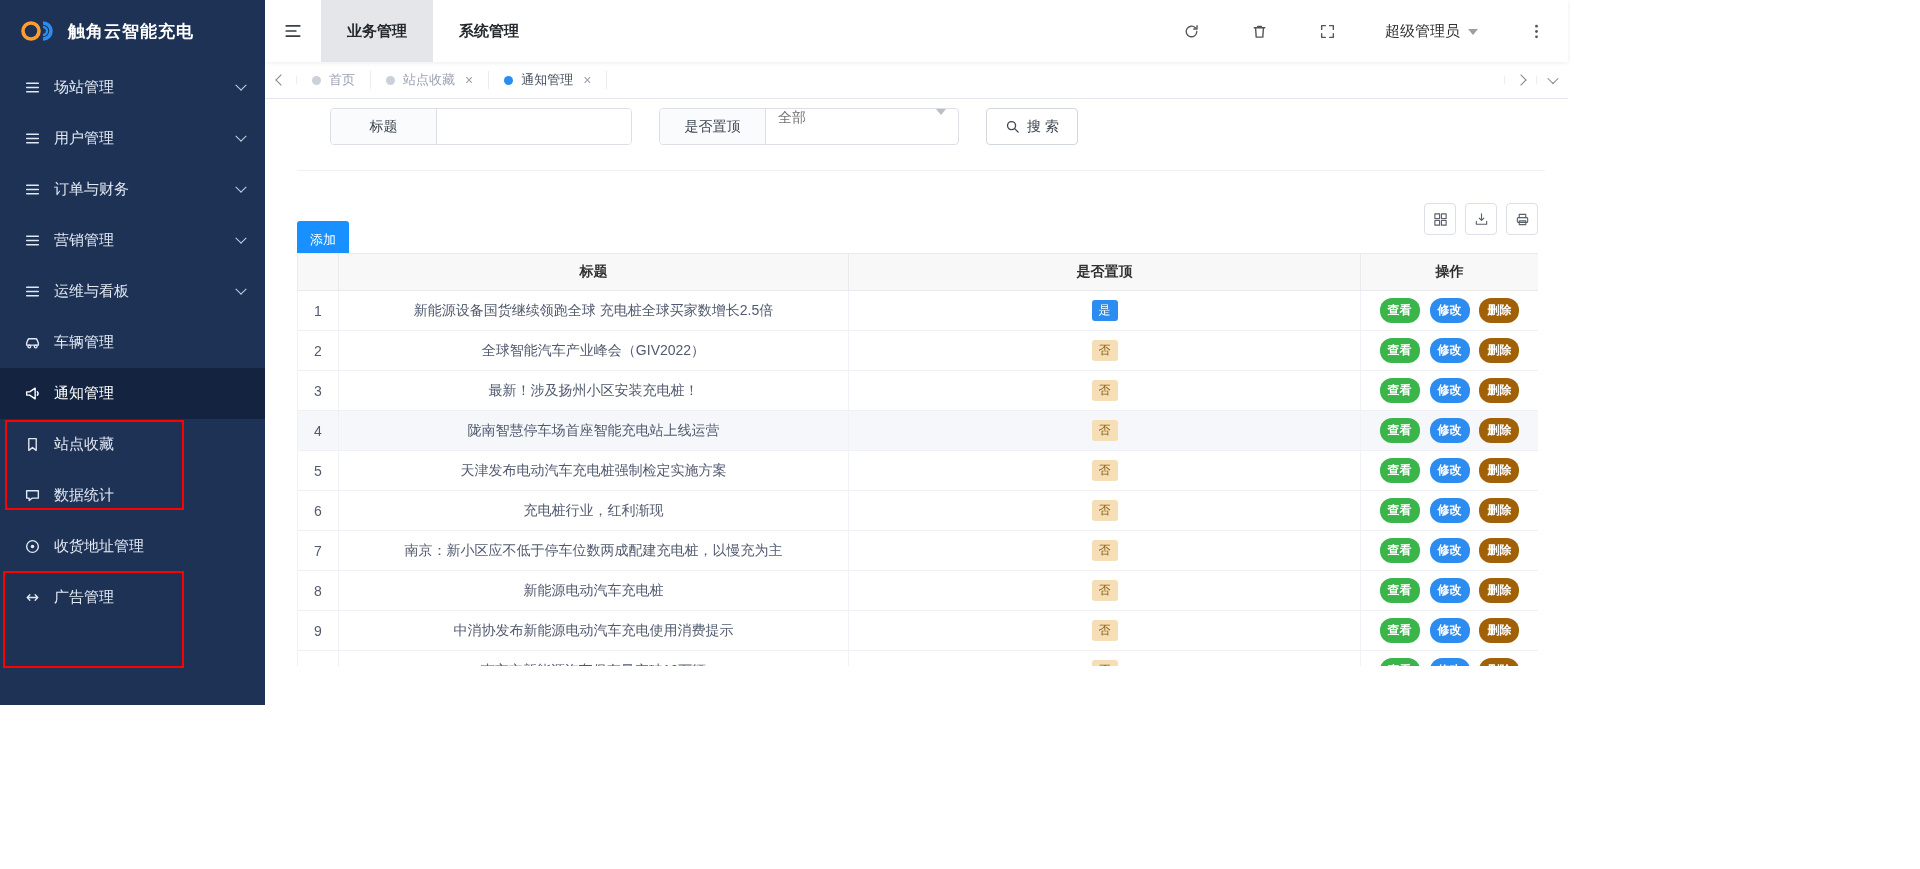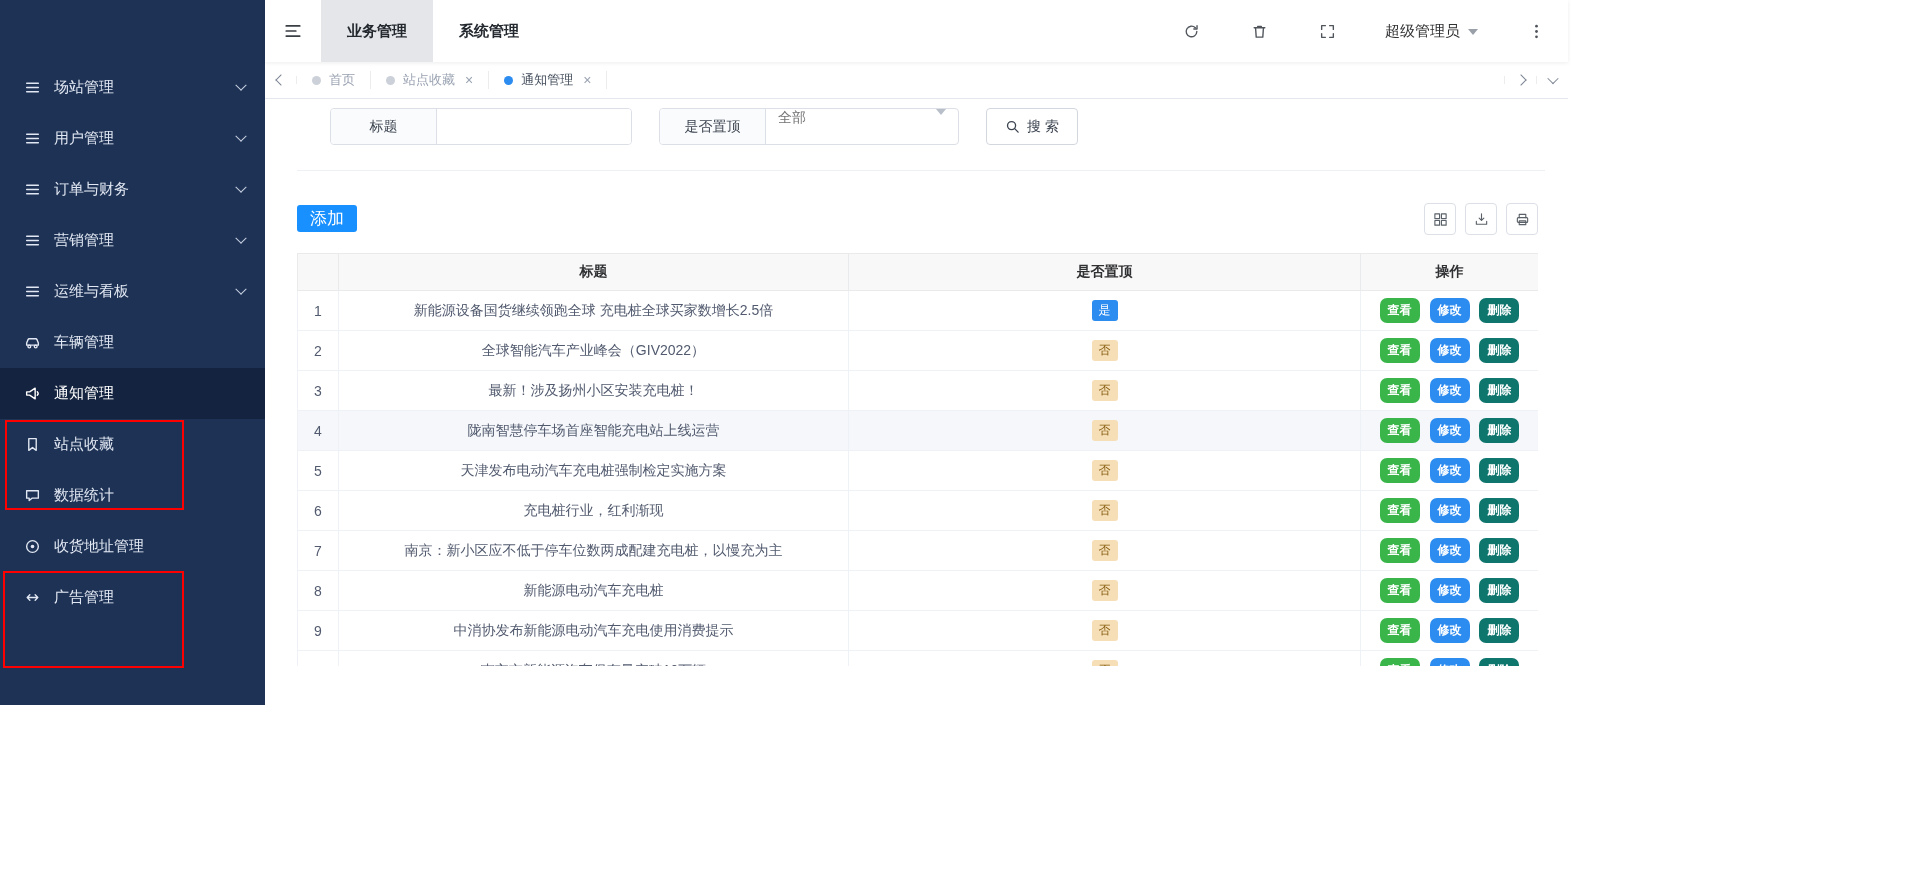--- a/index.html
+++ b/index.html
@@ -54,44 +54,52 @@
   .fgroup { display:flex; height:37px; border:1px solid #dcdfe6; border-radius:4px; overflow:hidden; background:#fff; }
   .g-label { min-width:106px; padding:0 12px; display:flex; align-items:center; justify-content:center; font-size:14px; color:#3c4450; background:#fafbfd; border-right:1px solid #dcdfe6; }
   .g-input { width:194px; border:none; outline:none; font-size:14px; padding:0 10px; color:#333; }
   .g-select { width:192px; display:flex; align-items:flex-start; justify-content:space-between; padding:0 12px; font-size:14px; color:#737373; cursor:pointer; }
   .sel-caret { width:0; height:0; border-left:5px solid transparent; border-right:5px solid transparent; border-top:6px solid #b9bfc9; }
   .gap27 { width:27px; }
   .search-btn { height:37px; padding:0 18px; display:flex; align-items:center; gap:7px; border:1px solid #d3d7de; border-radius:4px; background:#fff; font-size:14px; color:#3c4450; cursor:pointer; }
   .search-btn svg { width:15px; height:15px; stroke:#3c4450; fill:none; stroke-width:1.4; stroke-linecap:round; }
   .divider { position:absolute; top:71px; left:32px; width:1248px; border-bottom:1px solid #edf0f4; }
 
-  .add-btn { position:absolute; top:106px; left:32px; height:27px; padding:0 13px; background:#1890ff; border:none; border-radius:3px; color:#fff; font-size:17px; cursor:pointer; }
+  .add-btn { position:absolute; top:122px; left:32px; height:38px; padding:0 13px; background:#1890ff; border:none; border-radius:3px; color:#fff; font-size:13px; cursor:pointer; }
   .tools { position:absolute; top:104px; right:30px; display:flex; gap:9px; }
   .tool-btn { width:32px; height:32px; border:1px solid #dcdfe6; border-radius:4px; background:#fff; display:flex; align-items:center; justify-content:center; cursor:pointer; }
   .tool-btn svg { width:15px; height:15px; stroke:#5b6168; fill:none; stroke-width:1.2; stroke-linecap:round; stroke-linejoin:round; }
 
   .table-wrap { position:absolute; top:154px; left:32px; width:1241px; height:413px; overflow:hidden; }
   table { width:100%; border-collapse:collapse; table-layout:fixed; }
   th { height:37px; background:#f8f8f9; font-size:14px; font-weight:bold; color:#303133; border:1px solid #e8eaec; }
   td { height:40px; border:1px solid #eef1f6; font-size:14px; color:#515a6e; text-align:center; }
   tr.hover td { background:#f5f7fa; }
   .tagchip { display:inline-block; padding:3px 7px; border-radius:3px; font-size:12px; line-height:1.2; }
   .tag-yes { background:#2d8cf0; color:#fff; }
   .tag-no  { background:#f6dfb7; color:#8a6116; }
-  .op { border:none; border-radius:7px; color:#fff; font-size:12px; font-weight:bold; padding:4px 8px; margin:0 3px; cursor:pointer; }
+  .op { border:none; border-radius:12px; color:#fff; font-size:12px; font-weight:bold; padding:4px 8px; margin:0 3px; cursor:pointer; }
   .op-view { background:#39b54a; }
   .op-edit { background:#2d8cf0; }
-  .op-del  { background:#0f766e; }
+  .op-del  { background:#a16207; }
 </style>
 </head>
 <body>
 
 <div class="app">
 
   <aside class="sidebar">
+    <div class="logo">
+      <svg width="38" height="24" viewBox="0 0 38 24">
+        <circle cx="11" cy="12" r="8" fill="none" stroke="#ff9d2e" stroke-width="3.6"></circle>
+        <path d="M23 4a8 8 0 1 1 0 16" fill="none" stroke="#2d8cf0" stroke-width="3.6"></path>
+        <path d="M23 8a4 4 0 1 1 0 8" fill="none" stroke="#2d8cf0" stroke-width="2.4"></path>
+      </svg>
+      <span>触角云智能充电</span>
+    </div>
     <nav class="menu">
 
       <div class="menu-item">
         <span class="mi-icon">
             <svg viewBox="0 0 16 16">
               <path d="M2.5 4h11M2.5 8h11M2.5 12h11"></path>
             </svg>
           </span>
         <span class="mi-label">场站管理</span>
         <span class="mi-arrow"></span>

